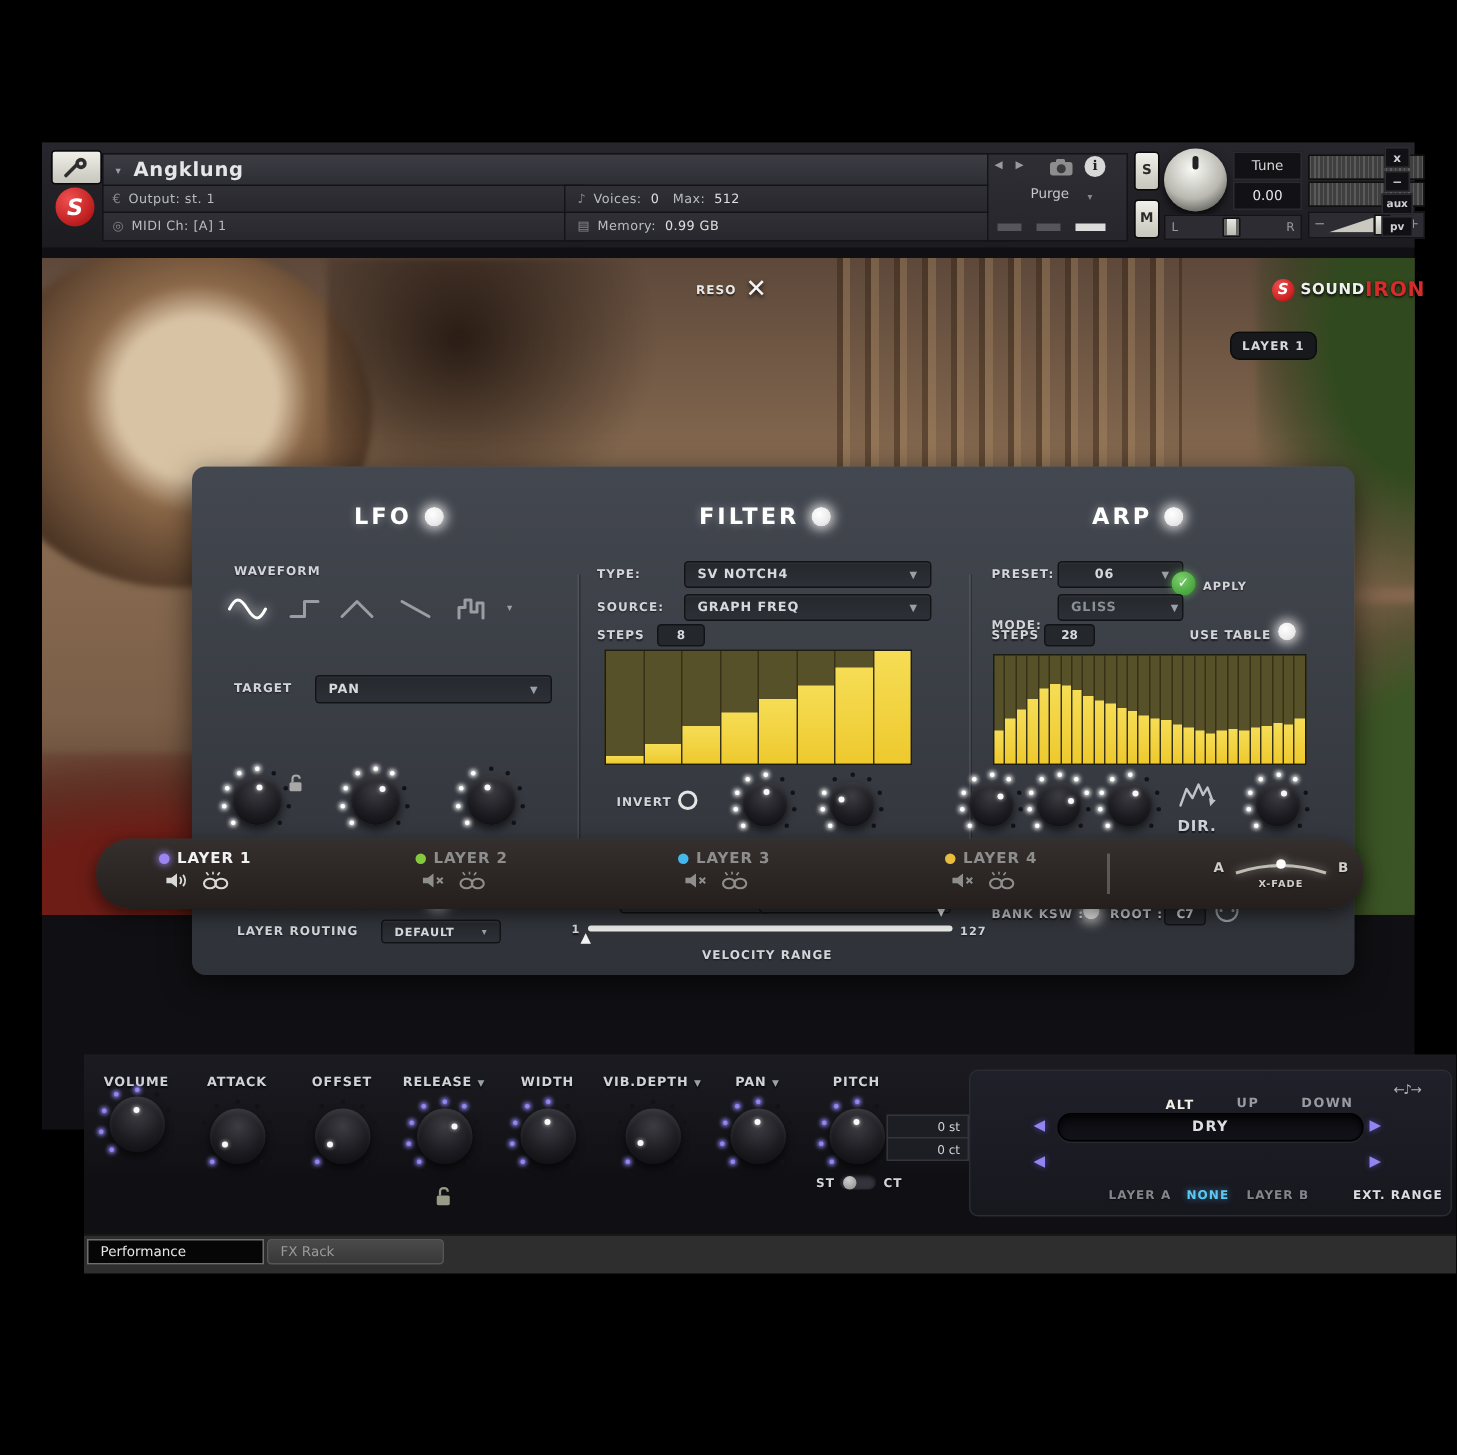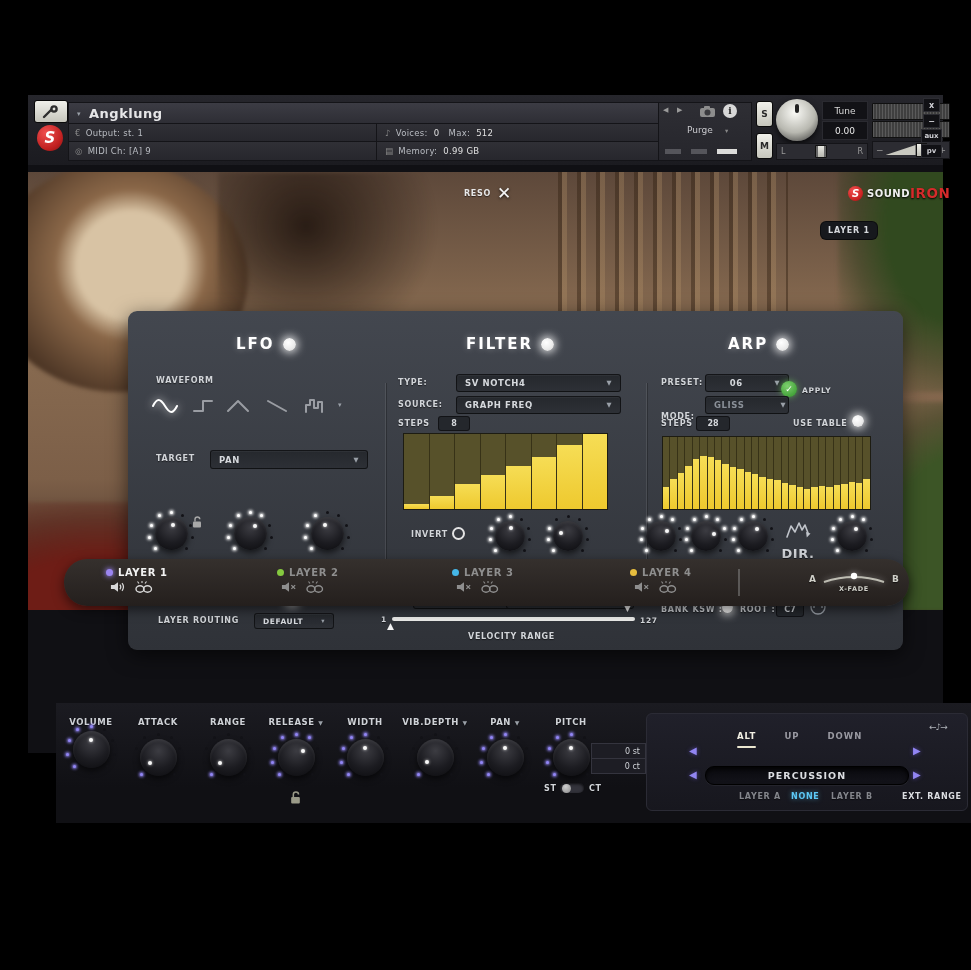--- a/index.html
+++ b/index.html
@@ -109,21 +109,21 @@
       <div class="abs krow" style="left:40px;top:28px;width:308px;height:18px;padding:0 6px;">
         <span style="color:#888;margin-right:5px;">€</span>
         <span>Output:</span>&nbsp;
         <span>st. 1</span>
         <span style="margin-left:auto;color:#777;font-size:6.5px;">▾</span>
       </div>
 
       <div class="abs krow" style="left:40px;top:46px;width:308px;height:18px;padding:0 6px;">
         <span style="color:#888;margin-right:5px;">◎</span>
         <span>MIDI Ch:</span>&nbsp;
-        <span>[A] 9</span>
+        <span>[A] 1</span>
         <span style="margin-left:auto;color:#777;font-size:6.5px;">▾</span>
       </div>
 
       <div class="abs krow" style="left:348px;top:28px;width:280px;height:18px;padding:0 8px;">
         <span style="color:#888;margin-right:5px;">♪</span>
         <span>Voices:</span>&nbsp;&nbsp;
         <span style="color:#e0e0e0">0</span>&nbsp;&nbsp;&nbsp;
         <span>Max:</span>&nbsp;&nbsp;
         <span style="color:#e0e0e0">512</span>
       </div>
@@ -579,21 +579,21 @@
             <span class="kdot" style="left: 27.6421px; top: 27.6421px;"></span>
             <span class="kind" style="left: 16.5411px; top: 6.05015px;"></span>
           </div>
         <div class="klabel" style="font-size:7.5px">CURVE</div>
       </div>
       <div class="abs" style="left:644px;top:208px;width:52px;display:flex;flex-direction:column;align-items:center;gap:5px;">
         <svg width="26" height="22" viewBox="0 0 26 22">
           <polyline points="2,18 6,7 10,13 14,4 17,11 20,6 23,14" fill="none" stroke="#c0c4ca" stroke-width="1.6" stroke-linejoin="round" stroke-linecap="round"></polyline>
           <polygon points="21,13 25.5,14.5 21.8,18.5" fill="#c0c4ca"></polygon>
         </svg>
-        <div class="klabel" style="font-size:13px">DIR.</div>
+        <div class="klabel" style="font-size:10px">DIR.</div>
       </div>
       <div class="abs" style="left:698px;top:210px;width:52px;display:flex;flex-direction:column;align-items:center;gap:8px;">
         <div class="knob" style="width:30px;height:30px;">
             <span class="kdot lit" style="left: -0.642136px; top: 27.6421px;"></span>
             <span class="kdot lit" style="left: -6.11571px; top: 17.4018px;"></span>
             <span class="kdot lit" style="left: -4.97759px; top: 5.84633px;"></span>
             <span class="kdot lit" style="left: 2.3886px; top: -3.12939px;"></span>
             <span class="kdot lit" style="left: 13.5px; top: -6.5px;"></span>
             <span class="kdot lit" style="left: 24.6114px; top: -3.12939px;"></span>
             <span class="kdot" style="left: 31.9776px; top: 5.84633px;"></span>
@@ -741,21 +741,21 @@
             <span class="kdot" style="left: 3.9441px; top: -2.53954px;"></span>
             <span class="kdot" style="left: 17px; top: -6.5px;"></span>
             <span class="kdot" style="left: 30.0559px; top: -2.53954px;"></span>
             <span class="kdot" style="left: 38.7112px; top: 8.00694px;"></span>
             <span class="kdot" style="left: 40.0485px; top: 21.5846px;"></span>
             <span class="kdot" style="left: 33.617px; top: 33.617px;"></span>
             <span class="kind" style="left: 8.54348px; top: 21.9072px;"></span>
           </div>
       </div>
       <div class="abs" style="left:142px;top:14px;width:60px;display:flex;flex-direction:column;align-items:center;gap:12px;">
-        <div class="klabel" style="font-size:8.5px;">RANGE</div>
+        <div class="klabel" style="font-size:8.5px;">OFFSET</div>
         <div class="knob purple" style="width:37px;height:37px;">
             <span class="kdot lit" style="left: 0.382991px; top: 33.617px;"></span>
             <span class="kdot" style="left: -6.04845px; top: 21.5846px;"></span>
             <span class="kdot" style="left: -4.71117px; top: 8.00694px;"></span>
             <span class="kdot" style="left: 3.9441px; top: -2.53954px;"></span>
             <span class="kdot" style="left: 17px; top: -6.5px;"></span>
             <span class="kdot" style="left: 30.0559px; top: -2.53954px;"></span>
             <span class="kdot" style="left: 38.7112px; top: 8.00694px;"></span>
             <span class="kdot" style="left: 40.0485px; top: 21.5846px;"></span>
             <span class="kdot" style="left: 33.617px; top: 33.617px;"></span>
@@ -861,36 +861,42 @@
       <span class="abs lbl f8" style="left:533px;top:81px;">CT</span>
 
       <svg class="abs" style="left:234px;top:88px;" width="11" height="13" viewBox="0 0 10 12">
         <rect x="1" y="5.5" width="8" height="6" rx="1" fill="#9a9a88"></rect>
         <path d="M3 5.5 V3.2 Q3 1 5.4 1 Q7.8 1 7.8 3.2" stroke="#9a9a88" stroke-width="1.4" fill="none"></path>
       </svg>
     </div>
 
     <div id="subpanel" class="abs">
       <div class="abs" style="left:90px;top:10px;display:flex;gap:28px;align-items:center;">
-        <div style="text-align:center;">
+        <div style="text-align:center;margin-left:40px;">
           <span class="seltab on">ALT</span>
           <div style="height:2px;background:#eae6cf;margin-top:3px;border-radius:1px;"></div>
         </div>
         <span class="seltab">UP</span>
         <span class="seltab">DOWN</span>
       </div>
       <span class="abs" style="left:282px;top:8px;color:#b0b4ba;font-size:9px;letter-spacing:-1px;">←♪→</span>
 
       <span class="abs parrow" style="left:42px;top:31px;">◀</span>
+      <div class="abs slotpill" style="left:58px;top:28px;width:202px;height:17px;">DRY</div>
       <span class="abs parrow" style="left:266px;top:31px;">▶</span>
 
       <span class="abs parrow" style="left:42px;top:55px;">◀</span>
-      <div class="abs slotpill" style="left:58px;top:52px;width:202px;height:17px;">PERCUSSION</div>
       <span class="abs parrow" style="left:266px;top:55px;">▶</span>
 
       <span class="abs lbl f8" style="left:92px;top:78px;color:#84868c;">LAYER A</span>
       <span class="abs lbl f8" style="left:144px;top:78px;color:#5cc8f5;text-shadow:0 0 5px rgba(90,200,245,.55);">NONE</span>
       <span class="abs lbl f8" style="left:184px;top:78px;color:#84868c;">LAYER B</span>
       <span class="abs lbl f8" style="left:255px;top:78px;color:#dcdee2;">EXT. RANGE</span>
     </div>
 
+    <div id="tabbar" class="abs">
+      <div class="abs ftab" style="left:2px;top:2px;width:118px;background:#060606;border:1px solid #6e6e6e;
+           color:#e6e6e6;">Performance</div>
+      <div class="abs ftab" style="left:122px;top:2px;width:118px;background:linear-gradient(#4a4a4a,#383838);
+           border:1px solid #565656;border-radius:3px;color:#9a9a9a;">FX Rack</div>
+    </div>
   </div>
 </div>
 
 </body></html>

